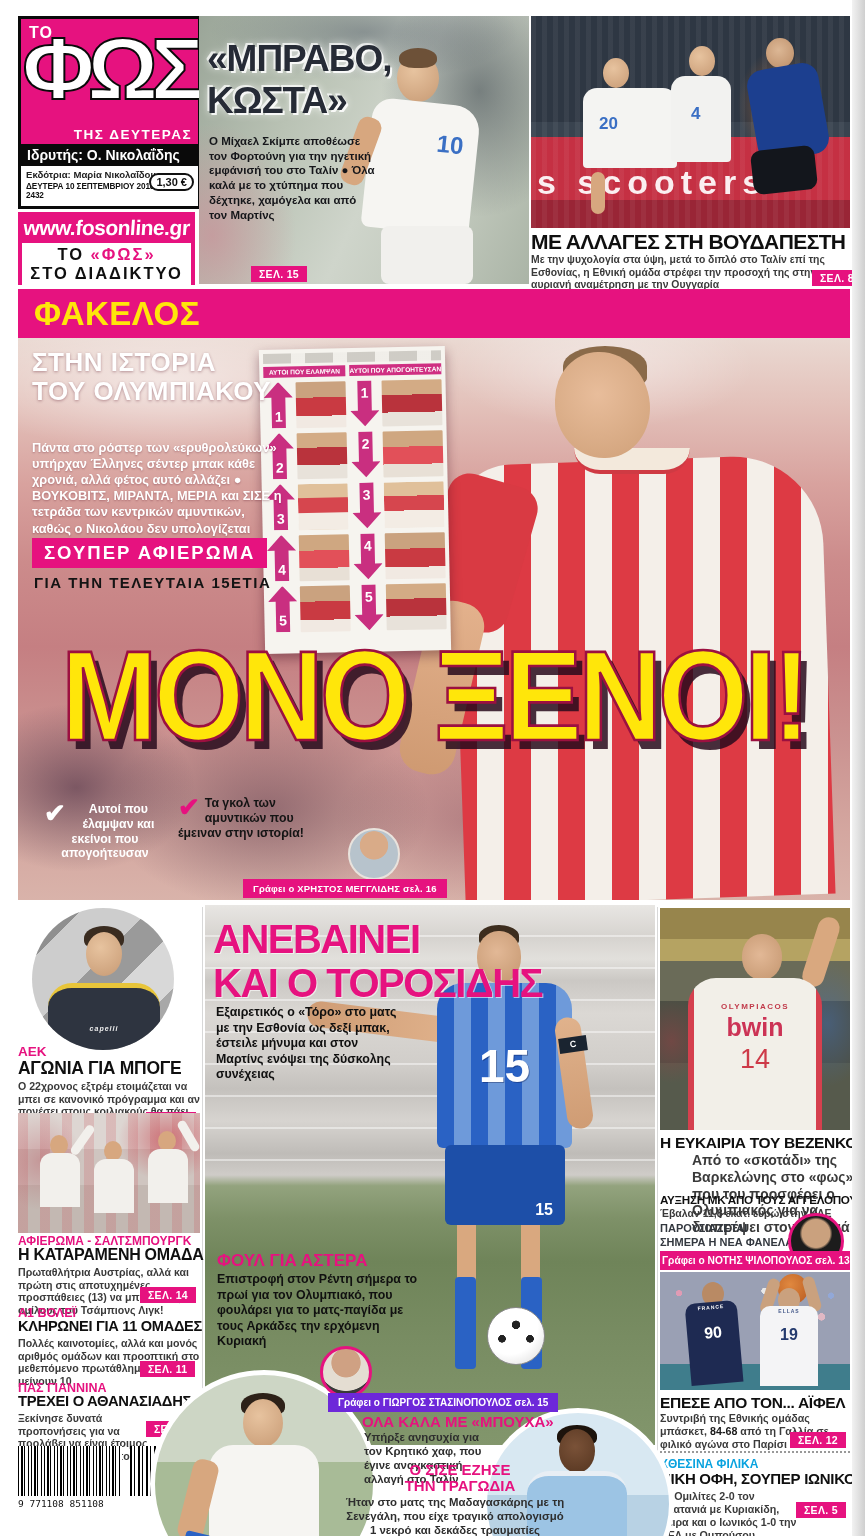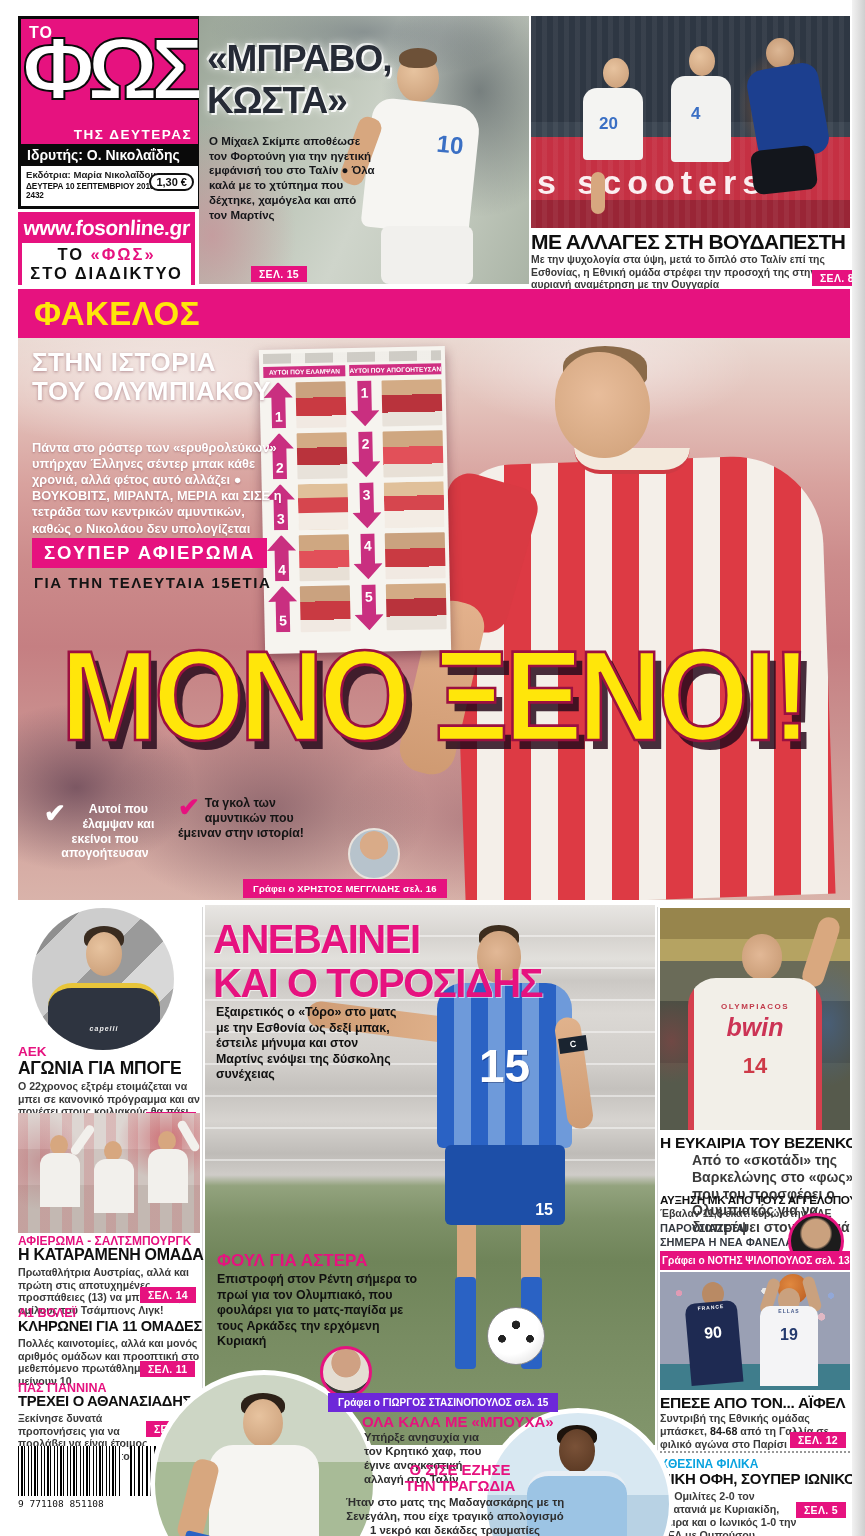--- a/index.html
+++ b/index.html
@@ -206,22 +206,22 @@
   
   .vez{left:660px;top:908px;width:190px;height:222px;
     background:linear-gradient(180deg,#97854c 0 14%,#b5a362 14% 24%,#6a6b58 24% 42%,#4c4f44 42% 70%,#565a4c 70% 100%);}
   .vez::before{content:"";position:absolute;inset:0;background:
      radial-gradient(60px 90px at 88% 52%,rgba(70,110,170,.5),transparent 70%),
      radial-gradient(50px 60px at 6% 60%,rgba(180,60,70,.35),transparent 70%);}
   .vz-jersey{position:absolute;left:28px;top:70px;width:134px;height:152px;border-radius:28px 28px 0 0;
      background:linear-gradient(90deg,#d5404e 0 6px,#f2efe8 6px calc(100% - 6px),#d5404e calc(100% - 6px));
      text-align:center;}
   .vz-team{margin-top:24px;color:#c13a4a;font-size:8px;font-weight:800;letter-spacing:1.5px;}
-  .vz-sponsor{color:#cc3355;font-size:25px;font-weight:900;font-style:italic;margin-top:2px;}
-  .vz-num{color:#ce3a48;font-size:22px;font-weight:700;margin-top:11px;}
+  .vz-sponsor{color:#cc3355;font-size:25px;font-weight:900;margin-top:2px;}
+  .vz-num{color:#ce3a48;font-size:27px;font-weight:400;margin-top:2px;}
   .vz-head{position:absolute;left:82px;top:26px;width:40px;height:46px;border-radius:48%;
            background:radial-gradient(circle at 45% 45%,#e2b896,#c3956e);}
   .vz-arm{position:absolute;right:18px;top:8px;width:22px;height:72px;border-radius:11px;
           transform:rotate(18deg);background:#d9a87f;}
   .rc-promo{position:absolute;left:660px;top:1222px;color:#33383f;font-weight:900;font-size:11px;line-height:1.25;}
   .r-avatar{position:absolute;left:788px;top:1213px;width:50px;height:50px;border-radius:50%;
             border:3px solid #e6127f;background:radial-gradient(circle at 50% 35%,#caa17e 0 34%,#1c1c1c 40%);}
   .r-byline{position:absolute;left:660px;top:1251px;width:190px;box-sizing:border-box;background:#e6127f;
             color:#fff;font-weight:900;font-size:10.2px;padding:4px 2px;text-align:center;white-space:nowrap;}
   .frph{left:660px;top:1272px;width:190px;height:118px;background:#9aa0b4;}
@@ -286,21 +286,21 @@
     <div class="fig-torso" style="left:182px;top:210px;width:92px;height:58px;background:#f1f0ed;border-radius:8px;"></div>
     <div class="ptc-h" style="top:22px;">«ΜΠΡΑΒΟ,</div>
     <div class="ptc-h" style="top:64px;">ΚΩΣΤΑ»</div>
     <div class="ptc-body">Ο Μίχαελ Σκίμπε αποθέωσε τον Φορτούνη για την ηγετική εμφάνισή του στο Ταλίν ● Όλα καλά με το χτύπημα που δέχτηκε, χαμόγελα και από τον Μαρτίνς</div>
     <div class="badge" style="left:52px;top:250px;">ΣΕΛ. 15</div>
   </div>
 
   <div class="photo ptr">
     <div class="led">s scooters</div>
     <div class="fig-head" style="left:72px;top:42px;width:26px;height:30px;"></div>
-    <div class="fig-torso" style="left:52px;top:72px;width:60px;height:72px;background:#f4f4f2;border-radius:14px 14px 4px 4px;">
+    <div class="fig-torso" style="left:52px;top:72px;width:60px;height:80px;background:#f4f4f2;border-radius:14px 14px 4px 4px;padding-left:34px;">
       <span class="jersey-num" style="left:16px;top:26px;color:#3a6fc4;font-size:17px;">20</span>
     </div>
     <div class="fig-skin" style="left:60px;top:156px;width:14px;height:42px;"></div>
     <div class="fig-head" style="left:158px;top:30px;width:26px;height:30px;"></div>
     <div class="fig-torso" style="left:140px;top:60px;width:60px;height:86px;background:#f2f2f0;border-radius:14px 14px 4px 4px;">
       <span class="jersey-num" style="left:20px;top:28px;color:#3a6fc4;font-size:17px;">4</span>
     </div>
     <div class="fig-head" style="right:56px;top:22px;width:28px;height:30px;background:radial-gradient(circle at 45% 40%,#dcb795,#bb8c66);"></div>
     <div class="fig-torso" style="right:26px;top:50px;width:72px;height:92px;background:#1c3f8f;border-radius:16px;transform:rotate(-10deg);"></div>
     <div class="fig-torso" style="right:34px;top:132px;width:64px;height:44px;background:#13161c;border-radius:10px;transform:rotate(-6deg);"></div>

